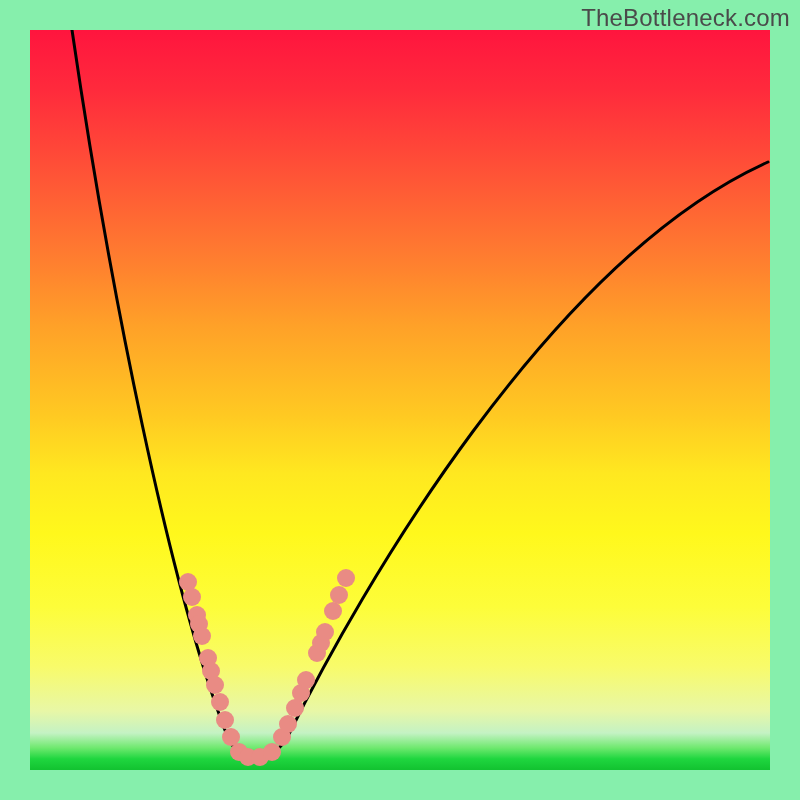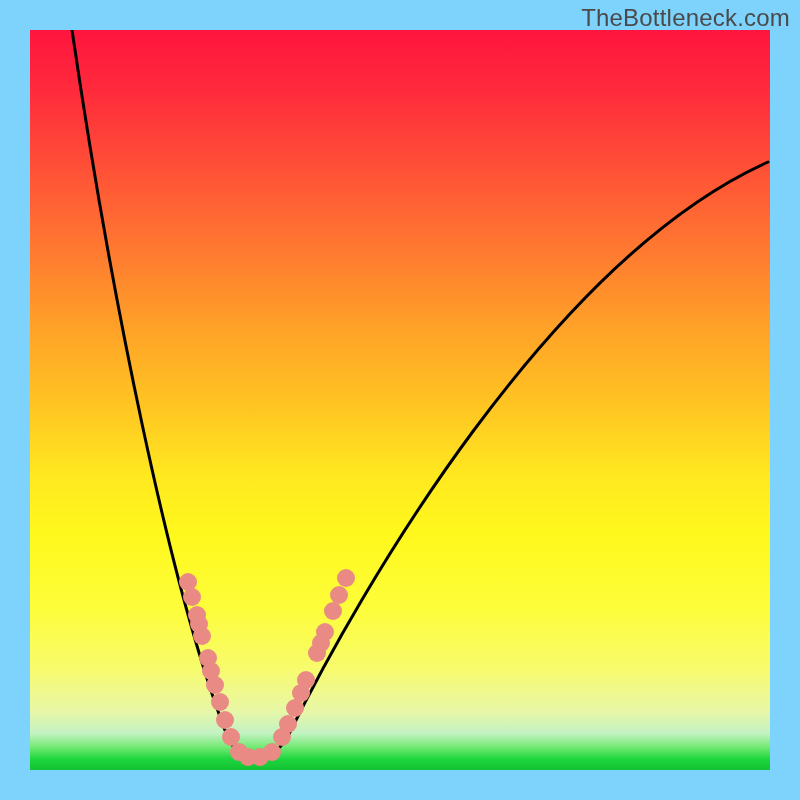--- a/index.html
+++ b/index.html
@@ -8,21 +8,21 @@
     width: 800px;
     height: 800px;
     overflow: hidden;
     background: #000;
     font-family: Arial, Helvetica, sans-serif;
   }
   .frame {
     position: absolute;
     left: 0; top: 0;
     width: 800px; height: 800px;
-    background: #7dd3fc;
+    background: #86efac;
   }
   .plot {
     position: absolute;
     left: 30px;
     top: 30px;
     width: 740px;
     height: 740px;
     
     background: linear-gradient(to bottom,
       #ff153e 0%,

